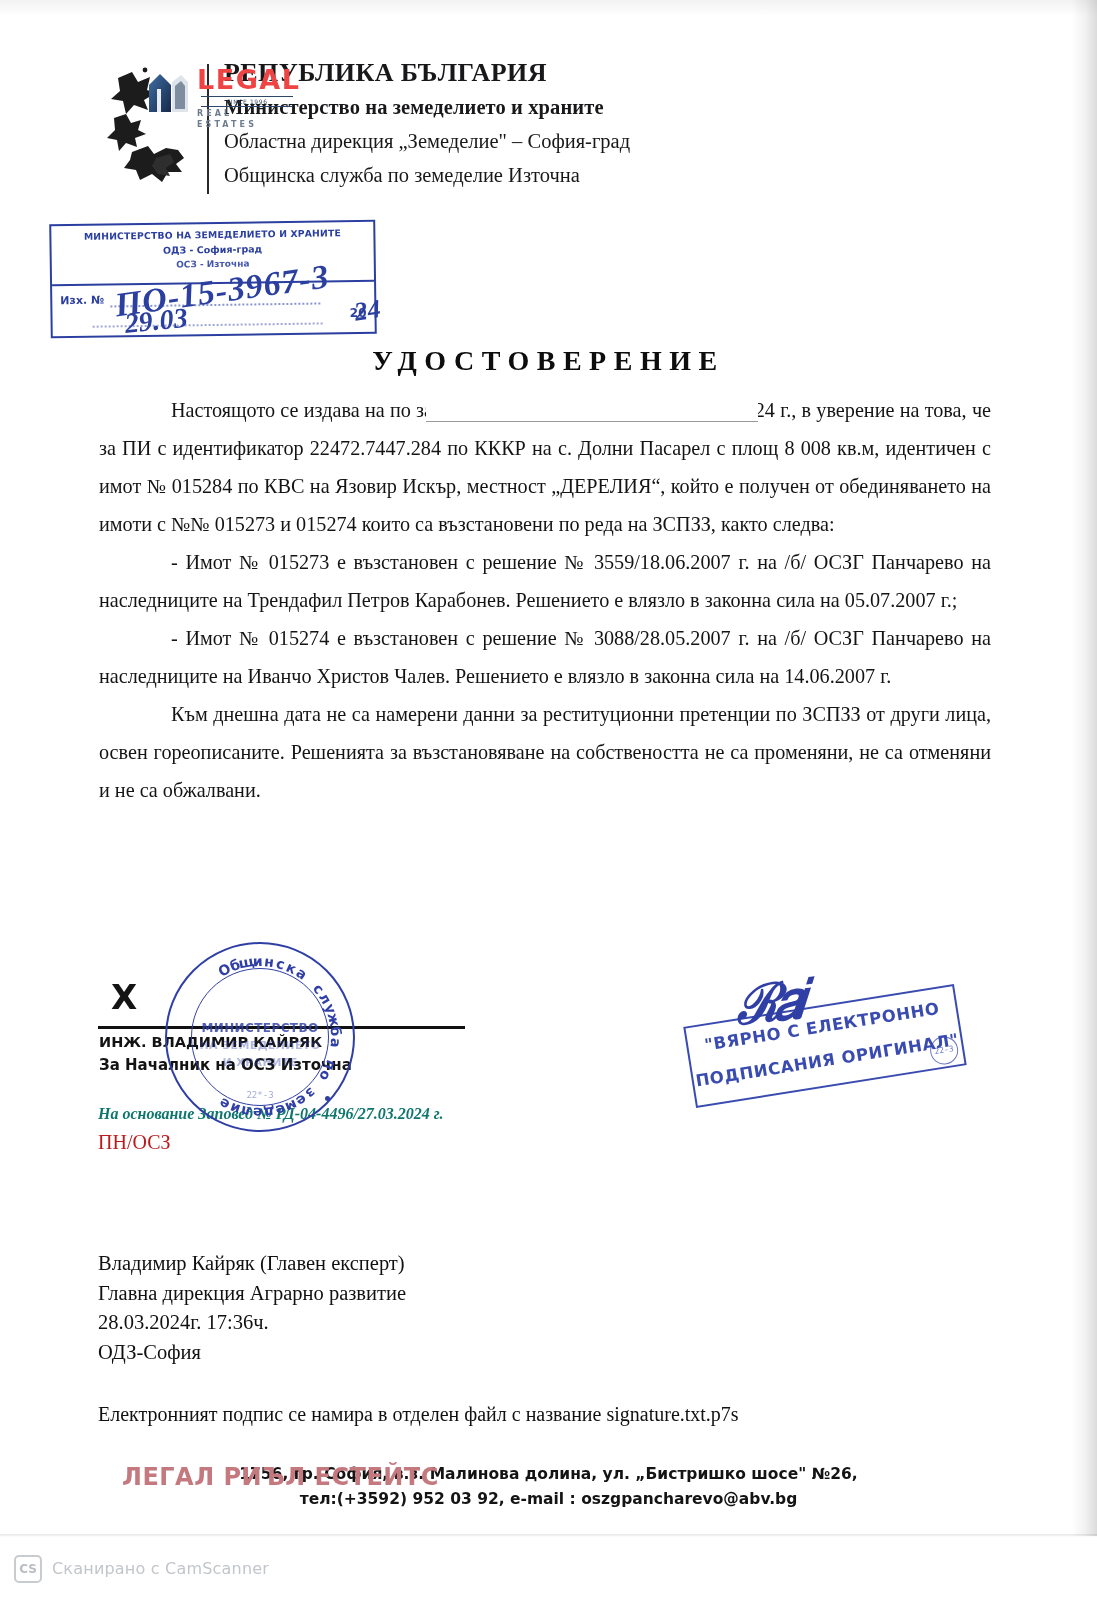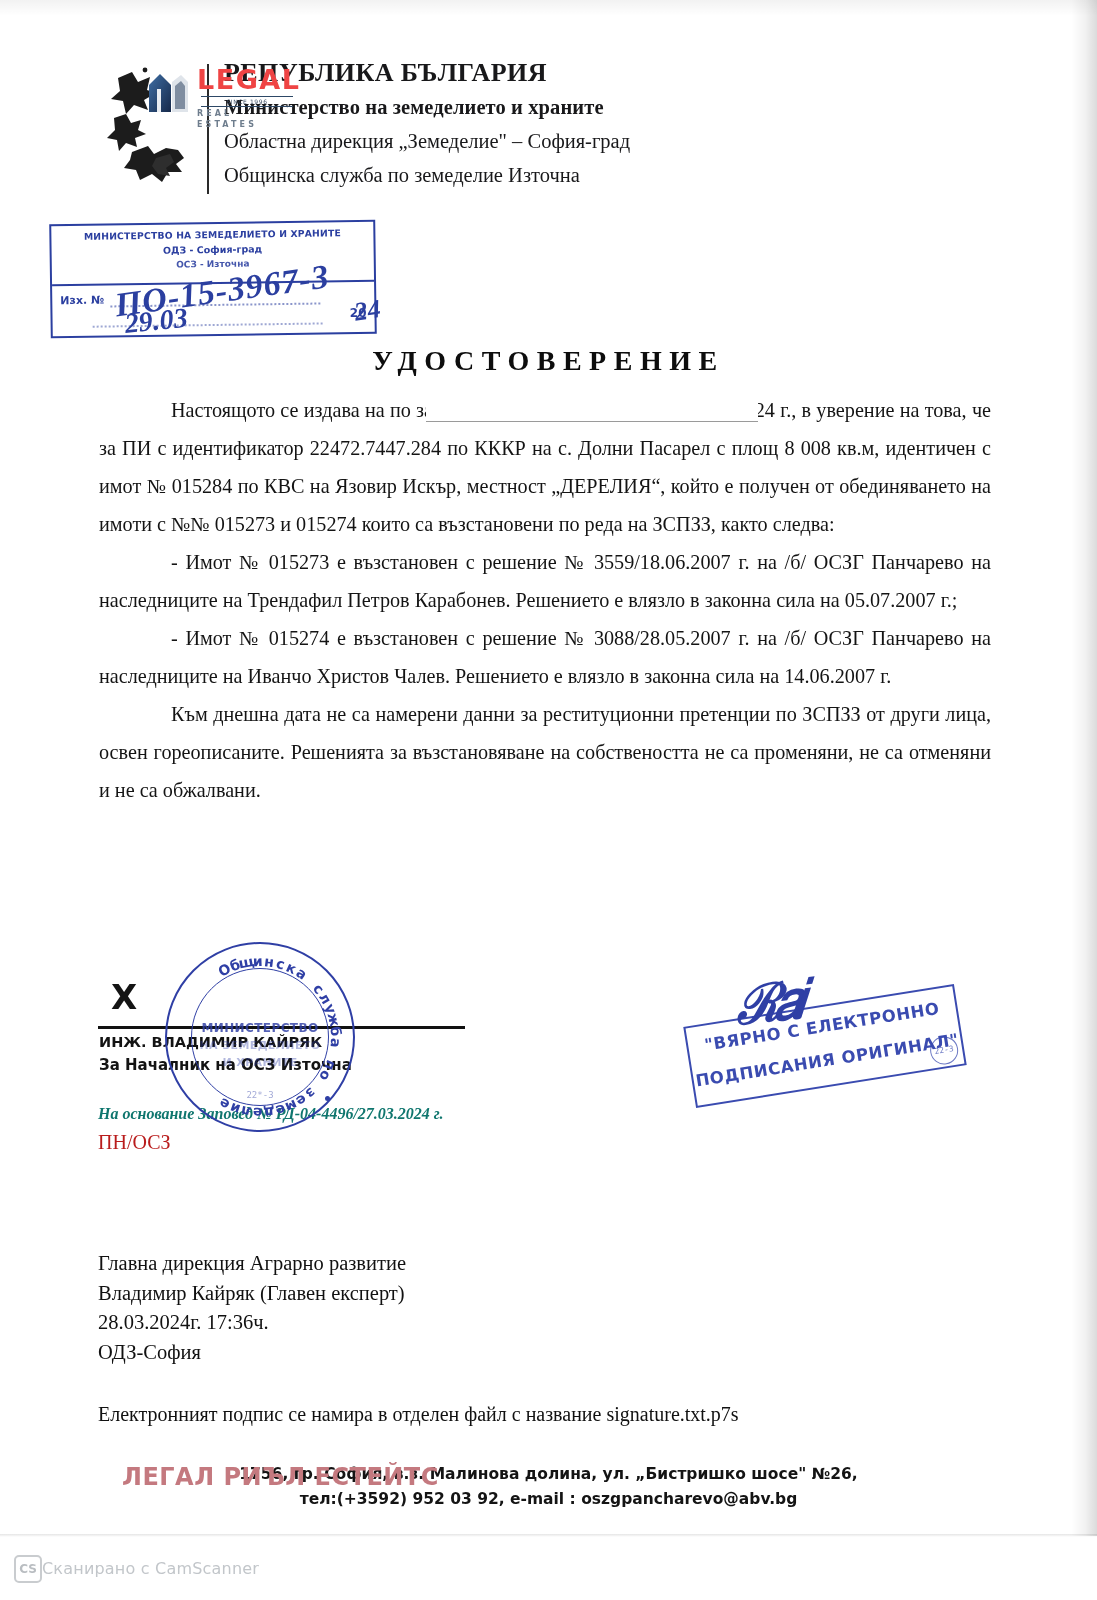--- a/index.html
+++ b/index.html
@@ -448,20 +448,21 @@
     width: 24px; height: 24px;
     border: 2px solid #c9cccf;
     border-radius: 5px;
     font-family: "DejaVu Sans", sans-serif;
     font-size: 12px;
     font-weight: 700;
     color: #b9bdc1;
     display: flex;
     align-items: center;
     justify-content: center;
+    margin-right: 10px;
   }
   #camscanner .cs-text {
     font-family: "DejaVu Sans", sans-serif;
     font-size: 16px;
     color: #c2c6ca;
     letter-spacing: 0.2px;
   }
 </style>
 </head>
 <body>
@@ -590,22 +591,22 @@
 
   <div id="hand-signature">ℛ𝑎𝑖</div>
 
   <div id="verify-stamp">
     <div class="vs-l1">"ВЯРНО С ЕЛЕКТРОННО</div>
     <div class="vs-l2">ПОДПИСАНИЯ ОРИГИНАЛ"</div>
     <div class="vs-badge">22-3</div>
   </div>
 
   <div id="closing">
+    <div>Владимир Кайряк (Главен експерт)</div>
     <div>Главна дирекция Аграрно развитие</div>
-    <div>Владимир Кайряк (Главен експерт)</div>
     <div>28.03.2024г. 17:36ч.</div>
     <div>ОДЗ-София</div>
   </div>
 
   <div id="esign-note">Електронният подпис се намира в отделен файл с название signature.txt.p7s</div>
 
   <div id="footer">
     <div class="fline">1756, гр. София, в.з. Малинова долина, ул. „Бистришко шосе" №26,</div>
     <div class="fline">тел:(+3592) 952 03 92, e-mail : oszgpancharevo@abv.bg</div>
   </div>

